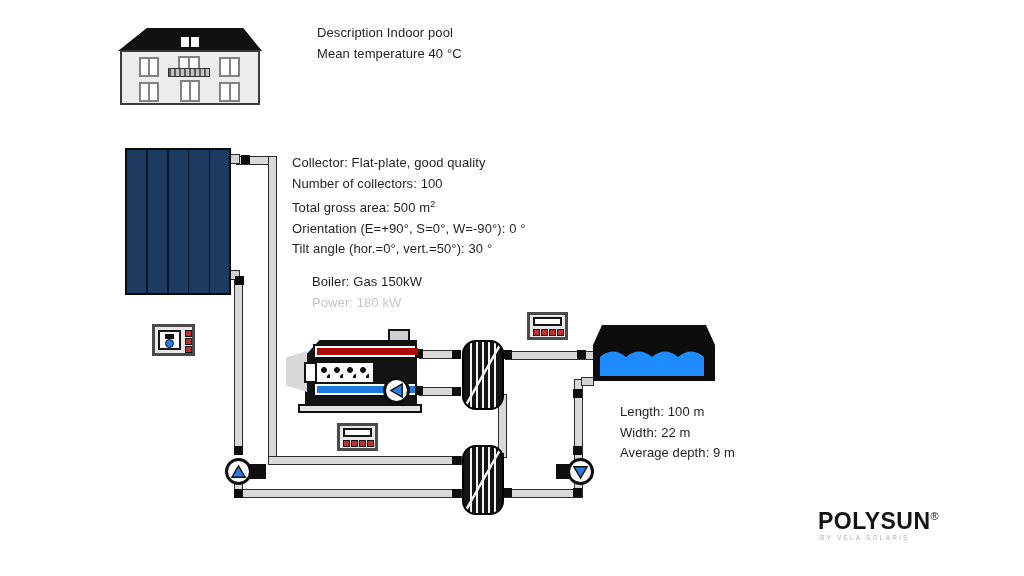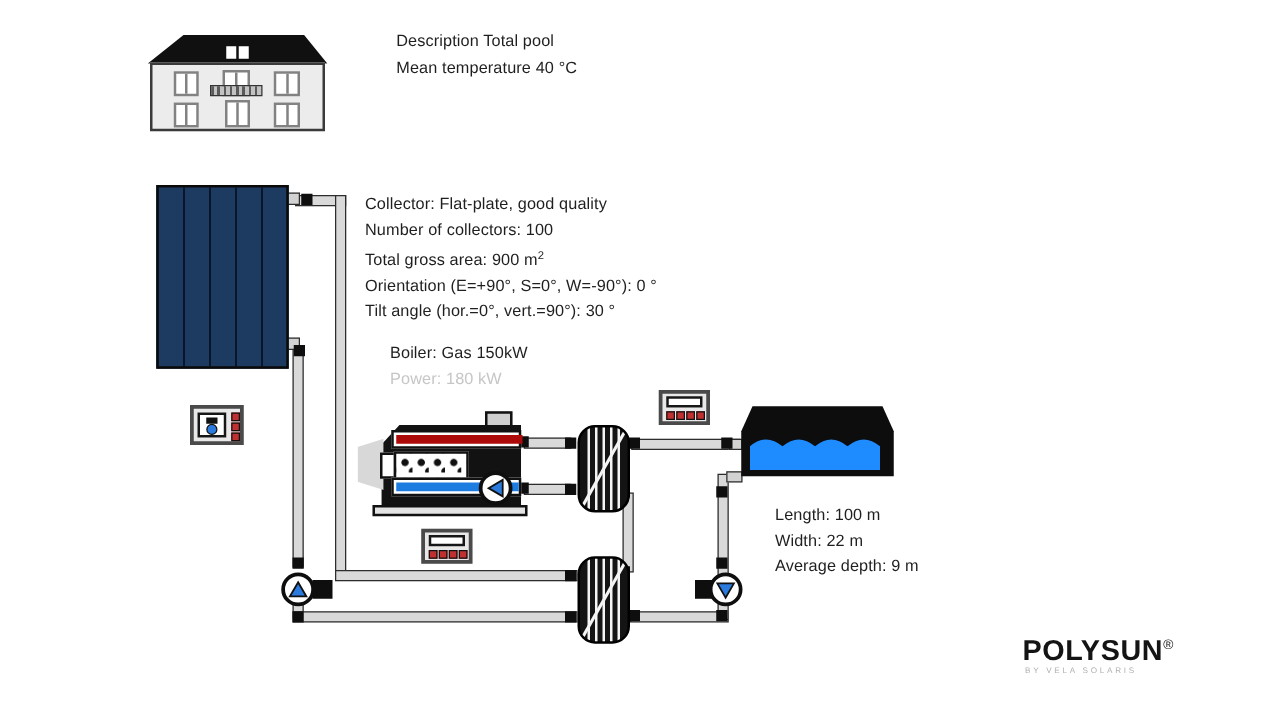--- a/index.html
+++ b/index.html
@@ -75,34 +75,34 @@
     <div class="win" style="left:21px;top:29px;width:20px;height:20px;"></div>
     <div class="win" style="left:60px;top:28px;width:22px;height:21px;"></div>
     <div class="win" style="left:101px;top:29px;width:21px;height:20px;"></div>
     <div class="balcony" style="left:50px;top:40px;width:42px;height:9px;"></div>
     <div class="win" style="left:21px;top:54px;width:20px;height:20px;"></div>
     <div class="win" style="left:62px;top:52px;width:20px;height:22px;"></div>
     <div class="win" style="left:101px;top:54px;width:21px;height:20px;"></div>
   </div>
 
   <div class="note" style="left:317px;top:23px;">
-    <div>Description Total pool</div>
+    <div>Description Indoor pool</div>
     <div>Mean temperature 40 °C</div>
   </div>
 
   <div class="collector" style="left:125px;top:148px;width:106px;height:147px;"></div>
   <div class="stub" style="left:229px;top:154px;width:11px;height:10px;"></div>
   <div class="stub" style="left:229px;top:270px;width:11px;height:10px;"></div>
 
   <div class="note" style="left:292px;top:153px;">
     <div>Collector: Flat-plate, good quality</div>
     <div>Number of collectors: 100</div>
-    <div><span>Total gross area: 900 m</span><sup>2</sup></div>
+    <div><span>Total gross area: 500 m</span><sup>2</sup></div>
     <div>Orientation (E=+90°, S=0°, W=-90°): 0 °</div>
-    <div>Tilt angle (hor.=0°, vert.=90°): 30 °</div>
+    <div>Tilt angle (hor.=0°, vert.=50°): 30 °</div>
   </div>
 
   <div class="note" style="left:312px;top:272px;">
     <div>Boiler: Gas 150kW</div>
     <div class="muted">Power: 180 kW</div>
   </div>
 
   <div class="pipe" style="left:236px;top:156px;width:41px;height:9px;"></div>
   <div class="joint" style="left:241px;top:155px;"></div>
   <div class="pipe" style="left:268px;top:156px;width:9px;height:305px;"></div>

